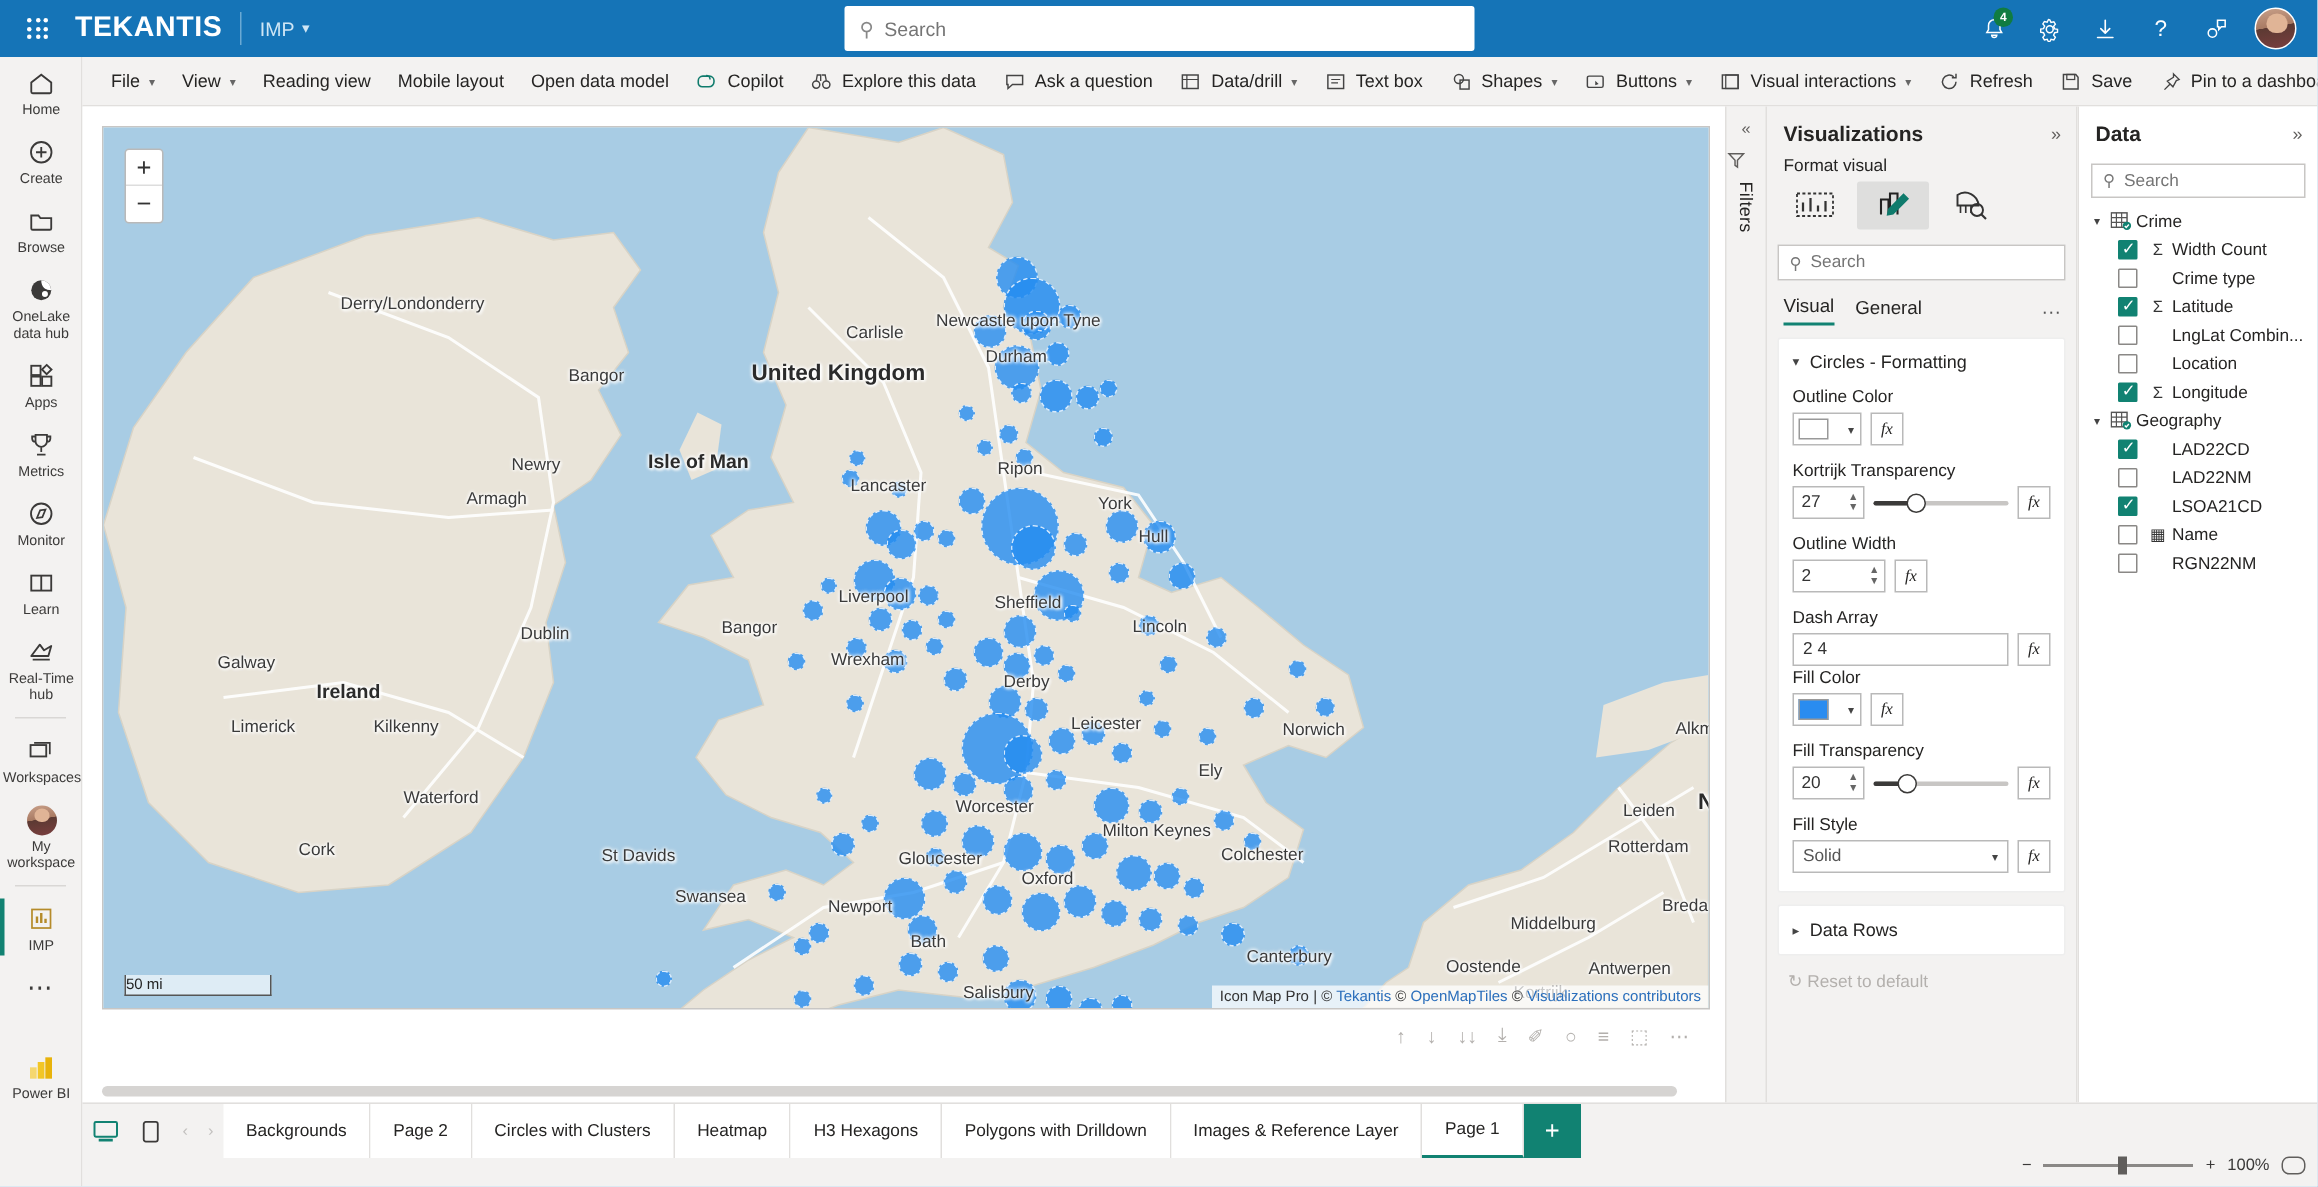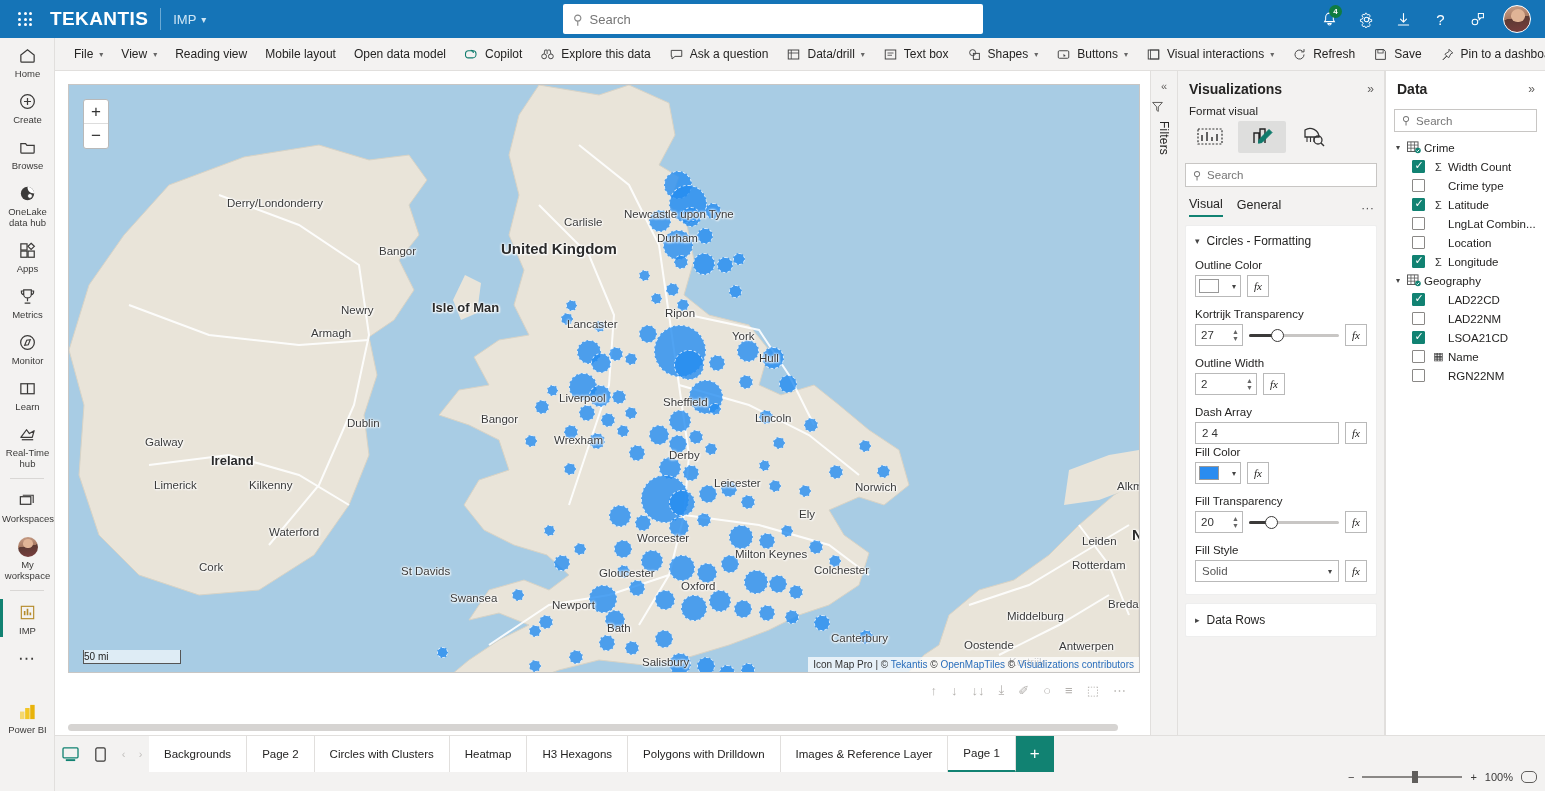--- a/index.html
+++ b/index.html
@@ -857,20 +857,24 @@
       </div>
     </div>
 
     <div class="card" style="padding:9px 9px">
       <div class="cardhdr">
         <span class="cv">▸</span>
         <span>Data Rows</span>
       </div>
     </div>
 
+    <div class="resetdefault">
+      <span>↻</span>
+      <span>Reset to default</span>
+    </div>
   </div>
 
   <div class="datapane">
     <div class="panehdr">
       <h3>Data</h3>
       <span class="exp">»</span>
     </div>
     <div class="dsearch">
       <span class="mag">⚲</span>
       <input placeholder="Search" style="">

